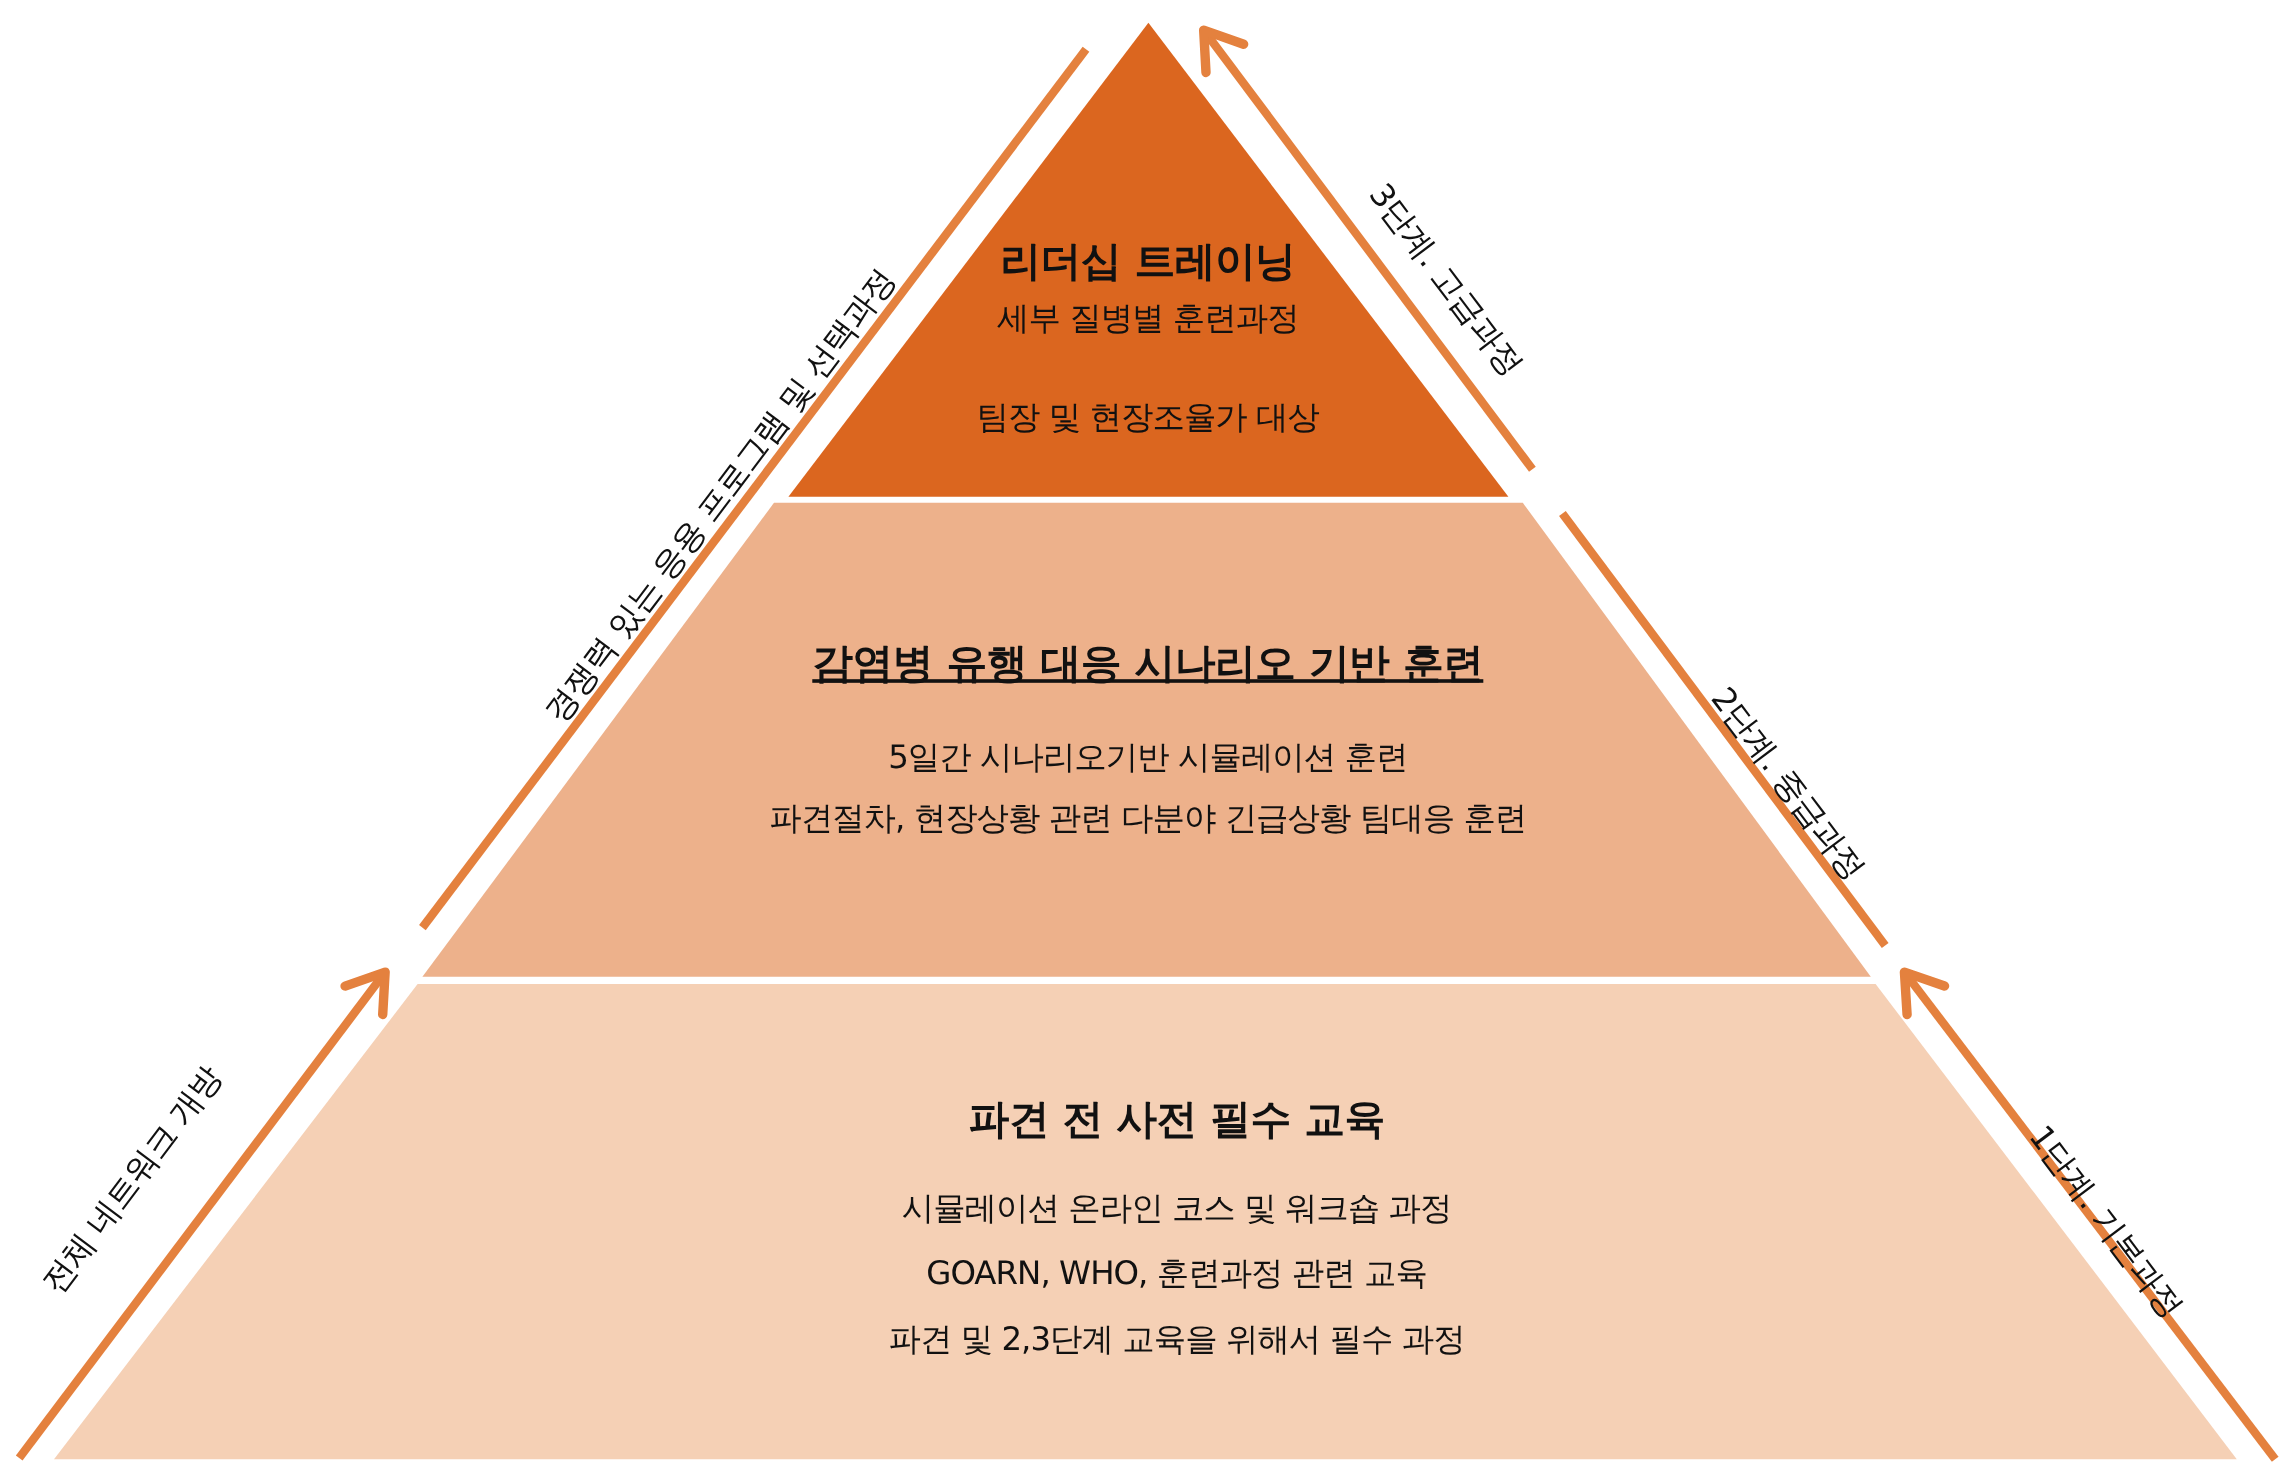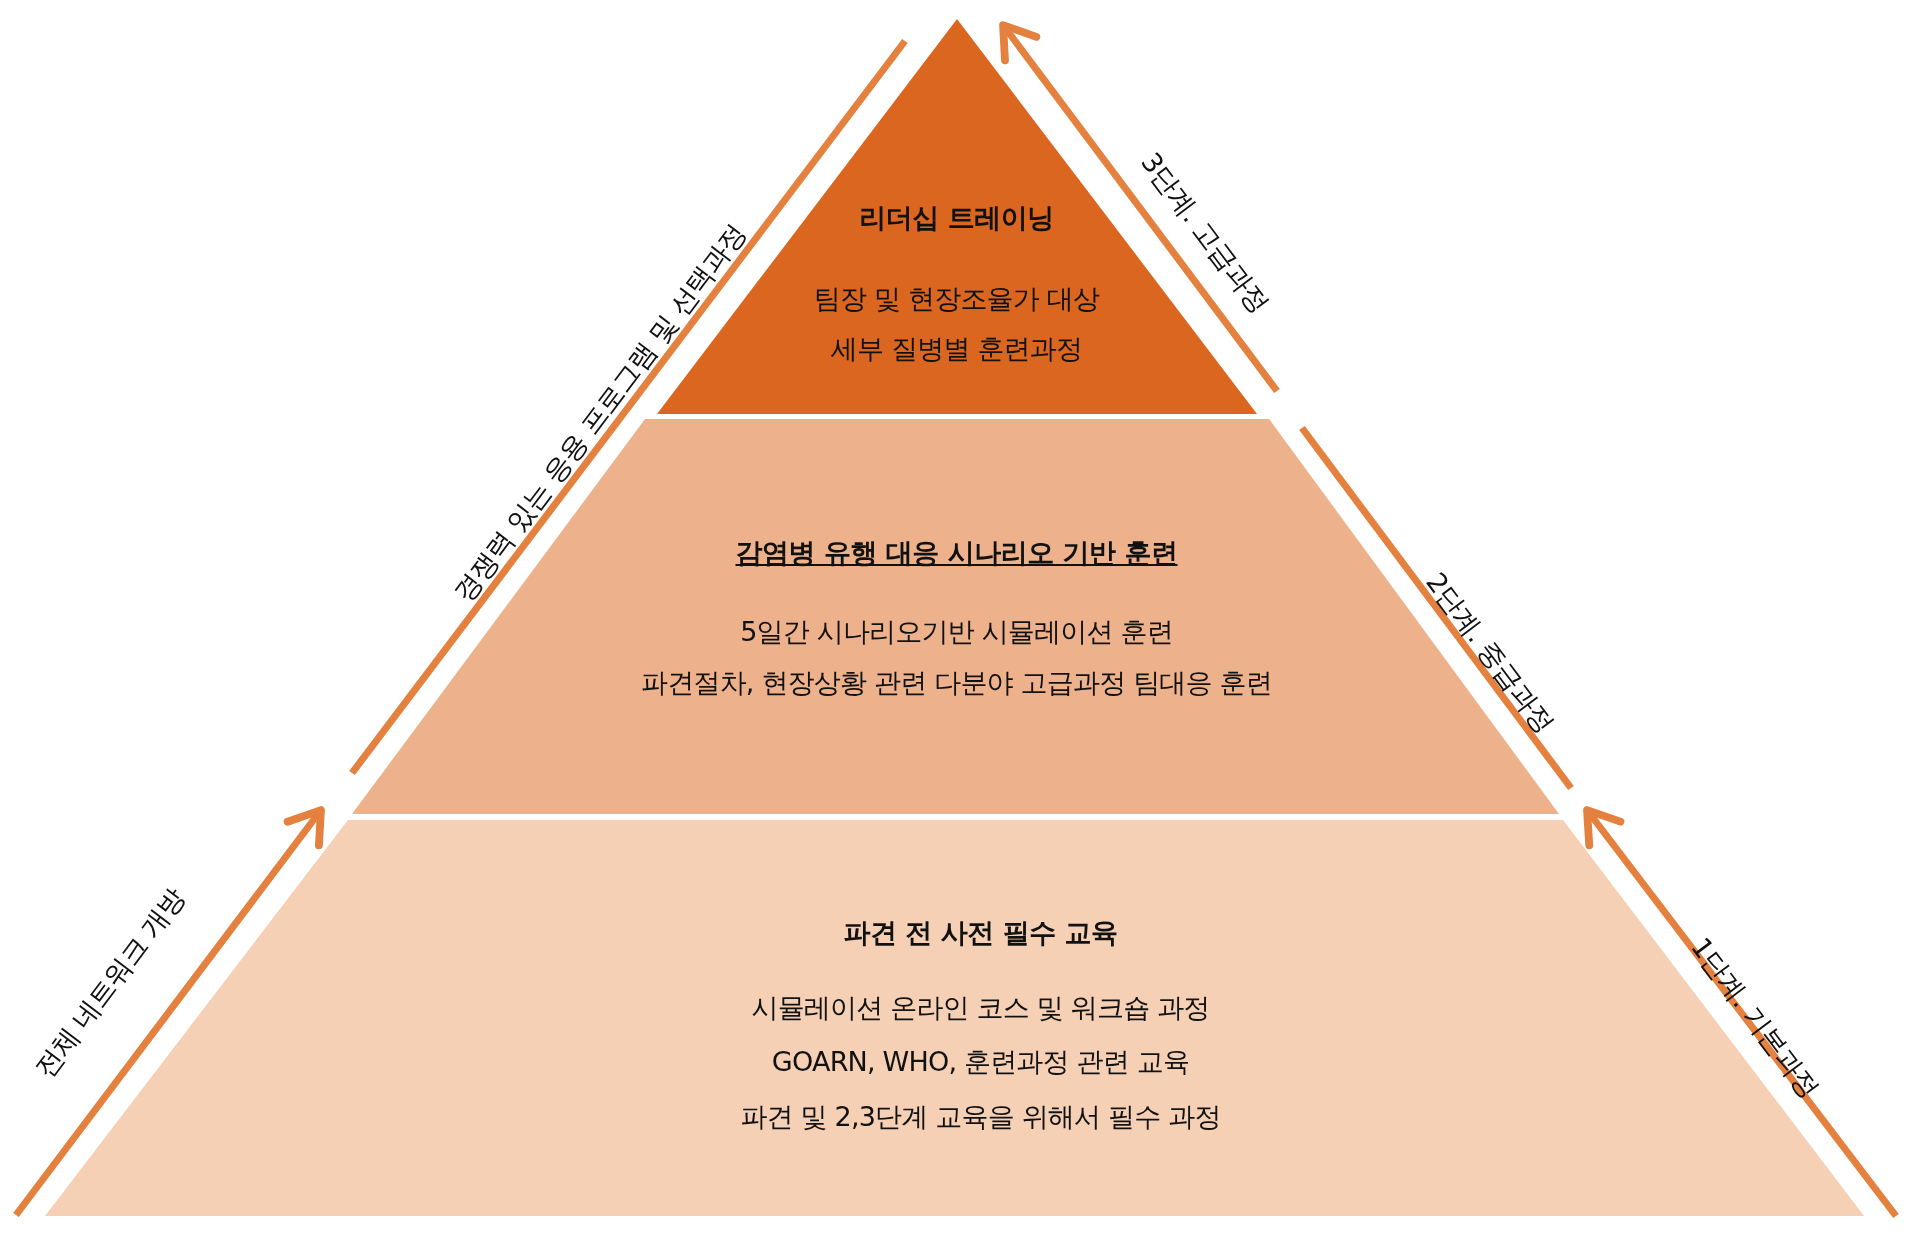--- a/index.html
+++ b/index.html
@@ -1,20 +1,20 @@
 <!DOCTYPE html>
 <html><head>
 <meta charset="utf-8">
 <style>
   html, body { margin: 0; padding: 0; background: #ffffff; }
   body { width: 1913px; height: 1235px; position: relative; overflow: hidden;
          font-family: "DejaVu Sans", "Liberation Sans", sans-serif; color: #111111; }
   #pyramid { position: absolute; left: 0; top: 0; }
   .tier-text { position: absolute; left: 0; width: 1913px; text-align: center; }
-  .tier-title { font-weight: bold; font-size: 27px; letter-spacing: -0.5px; }
+  .tier-title { font-weight: bold; font-size: 34px; letter-spacing: -0.5px; }
   .tier-line { font-size: 27px; letter-spacing: -0.8px; }
   .side-label { position: absolute; font-size: 27px; white-space: nowrap; letter-spacing: -0.5px;
                 transform-origin: center center; }
 </style>
 </head>
 <body>
 
 <svg id="pyramid" width="1913" height="1235" viewBox="0 0 1913 1235">
   <defs>
     <marker id="arrowhead" viewBox="0 0 20 20" refX="12" refY="10" markerWidth="7" markerHeight="7" orient="auto" markerUnits="strokeWidth">
@@ -29,28 +29,28 @@
   <line x1="16" y1="1215" x2="318" y2="814" stroke="#E4813E" stroke-width="7" stroke-linecap="butt" marker-end="url(#arrowhead)"></line>
   <line x1="352" y1="773" x2="905" y2="41" stroke="#E4813E" stroke-width="7"></line>
 
   <line x1="1896" y1="1216" x2="1590" y2="814" stroke="#E4813E" stroke-width="7" marker-end="url(#arrowhead)"></line>
   <line x1="1302" y1="428" x2="1571" y2="788" stroke="#E4813E" stroke-width="7"></line>
   <line x1="1277" y1="391" x2="1006" y2="29" stroke="#E4813E" stroke-width="7" marker-end="url(#arrowhead)"></line>
 </svg>
 
 <div class="tier-text" style="top:200px;">
   <div class="tier-title" style="height:36px;line-height:36px;">리더십 트레이닝</div>
+  <div class="tier-line" style="margin-top:10px;height:40px;line-height:40px;">세부 질병별 훈련과정</div>
   <div class="tier-line" style="margin-top:43px;height:40px;line-height:40px;">팀장 및 현장조율가 대상</div>
-  <div class="tier-line" style="margin-top:10px;height:40px;line-height:40px;">세부 질병별 훈련과정</div>
 </div>
 
 <div class="tier-text" style="top:535px;">
   <div class="tier-title" style="height:36px;line-height:36px;text-decoration:underline;">감염병 유행 대응 시나리오 기반 훈련</div>
   <div class="tier-line" style="margin-top:41px;height:40px;line-height:40px;">5일간 시나리오기반 시뮬레이션 훈련</div>
-  <div class="tier-line" style="margin-top:11px;height:40px;line-height:40px;">파견절차, 현장상황 관련 다분야 고급과정 팀대응 훈련</div>
+  <div class="tier-line" style="margin-top:11px;height:40px;line-height:40px;">파견절차, 현장상황 관련 다분야 긴급상황 팀대응 훈련</div>
 </div>
 
 <div class="tier-text" style="top:915px;padding-left:24px;">
   <div class="tier-title" style="height:36px;line-height:36px;">파견 전 사전 필수 교육</div>
   <div class="tier-line" style="margin-top:37px;height:40px;line-height:40px;">시뮬레이션 온라인 코스 및 워크숍 과정</div>
   <div class="tier-line" style="margin-top:14px;height:40px;line-height:40px;">GOARN, WHO, 훈련과정 관련 교육</div>
   <div class="tier-line" style="margin-top:15px;height:40px;line-height:40px;text-align:center;">파견 및 2,3단계 교육을 위해서 필수 과정</div>
 </div>
 
 <div class="side-label" style="left:-15px; top:965px; width:250px; text-align:center; transform: rotate(-53deg);">전체 네트워크 개방</div>

